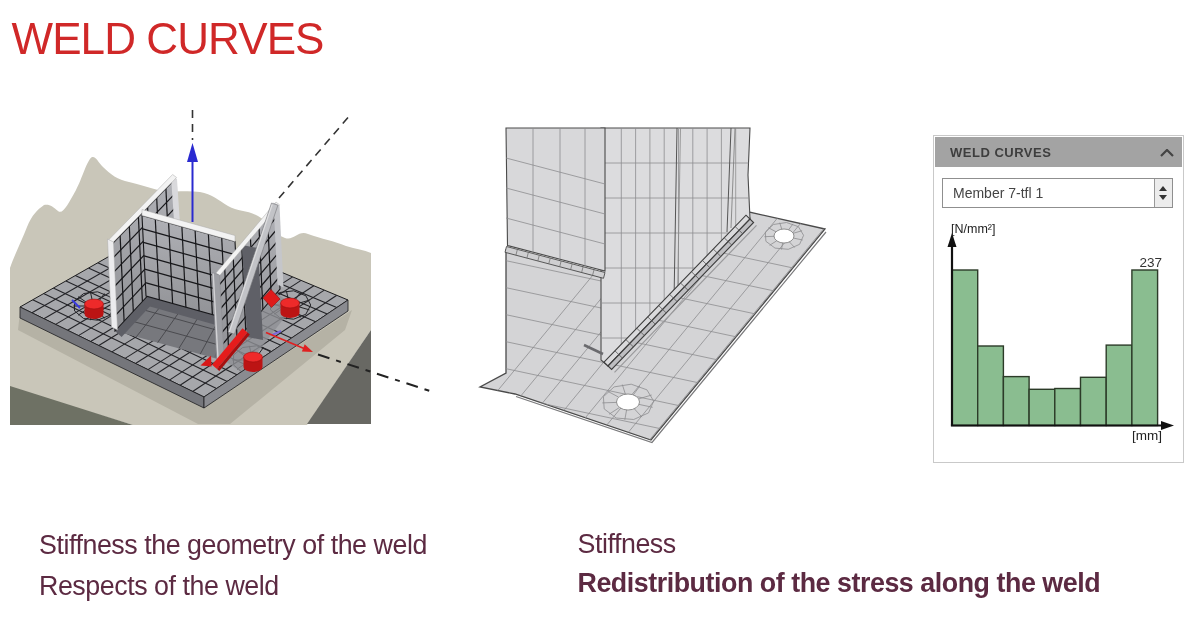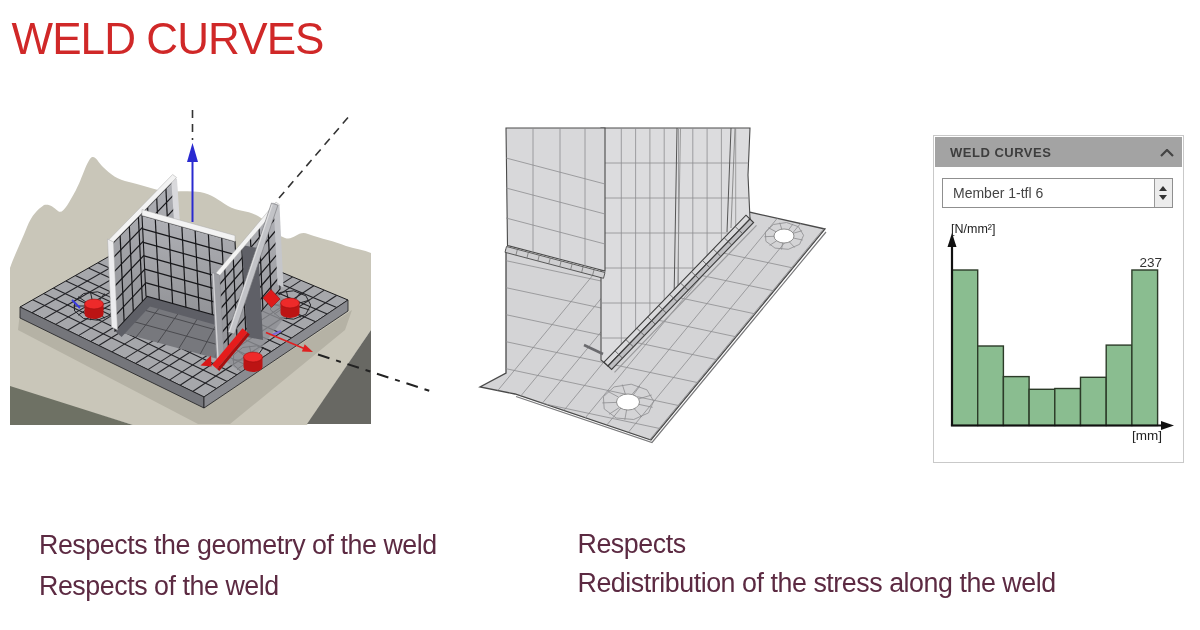--- a/index.html
+++ b/index.html
@@ -310,21 +310,21 @@
   </svg>
 
   <div style="position:absolute;left:933px;top:135px;width:249px;height:326px;border:1px solid #c9c9c9;background:#fff">
     <div style="position:absolute;left:1px;top:1px;right:1px;height:30px;background:#a3a3a3;">
       <span style="position:absolute;left:15px;top:8px;font-size:13px;font-weight:bold;color:#3e3e3e;letter-spacing:0.5px">WELD CURVES</span>
       <svg width="14" height="8" style="position:absolute;right:8px;top:12px">
         <polyline points="1,7 7,1 13,7" fill="none" stroke="#444" stroke-width="2.2"></polyline>
       </svg>
     </div>
     <div style="position:absolute;left:8px;top:42px;width:229px;height:28px;border:1px solid #8f8f8f;background:#fff">
-      <span style="position:absolute;left:10px;top:6px;font-size:14px;color:#444">Member 1-tfl 6</span>
+      <span style="position:absolute;left:10px;top:6px;font-size:14px;color:#444">Member 7-tfl 1</span>
       <div style="position:absolute;right:0;top:0;width:17px;height:28px;border-left:1px solid #999;background:#ececec">
         <div style="position:absolute;left:4px;top:7px;width:0;height:0;border-left:4.5px solid transparent;border-right:4.5px solid transparent;border-bottom:5px solid #333"></div>
         <div style="position:absolute;left:4px;top:16px;width:0;height:0;border-left:4.5px solid transparent;border-right:4.5px solid transparent;border-top:5px solid #333"></div>
       </div>
     </div>
     <svg width="249" height="326" viewBox="0 0 249 326" style="position:absolute;left:0;top:0">
       <rect x="18.0" y="134.0" width="25.7" height="155.5" fill="#8abd90" stroke="#2c3b28" stroke-width="1.4"></rect>
       <rect x="43.7" y="210.0" width="25.7" height="79.5" fill="#8abd90" stroke="#2c3b28" stroke-width="1.4"></rect>
       <rect x="69.4" y="240.6" width="25.7" height="48.9" fill="#8abd90" stroke="#2c3b28" stroke-width="1.4"></rect>
       <rect x="95.1" y="253.3" width="25.7" height="36.2" fill="#8abd90" stroke="#2c3b28" stroke-width="1.4"></rect>
@@ -335,15 +335,15 @@
       <line x1="18" y1="289.5" x2="18" y2="104" stroke="#111" stroke-width="2.2"></line>
       <polygon points="18,97 13.5,111 22.5,111" fill="#111"></polygon>
       <line x1="16.9" y1="289.5" x2="232" y2="289.5" stroke="#111" stroke-width="2.2"></line>
       <polygon points="240,289.5 227,285 227,294" fill="#111"></polygon>
       <text x="17" y="97" font-size="12.5" fill="#222">[N/mm²]</text>
       <text x="228" y="131" font-size="13.5" fill="#333" text-anchor="end">237</text>
       <text x="228" y="304" font-size="13.5" fill="#222" text-anchor="end">[mm]</text>
     </svg>
   </div>
 
-  <div class="t" style="left:39px;top:531.5px;font-size:26.8px;letter-spacing:-0.45px;color:#5c2a42">Respects the geometry of the weld</div>
+  <div class="t" style="left:39px;top:531.5px;font-size:26.8px;letter-spacing:-0.45px;color:#5c2a42">Stiffness the geometry of the weld</div>
   <div class="t" style="left:39px;top:572.7px;font-size:26.8px;letter-spacing:-0.45px;color:#5c2a42">Respects of the weld</div>
-  <div class="t" style="left:577.5px;top:530.5px;font-size:26.8px;letter-spacing:-0.45px;color:#5c2a42">Respects</div>
-  <div class="t" style="left:577.5px;top:570.4px;font-size:26.8px;letter-spacing:-0.45px;font-weight:normal;color:#5c2a42">Redistribution of the stress along the weld</div>
+  <div class="t" style="left:577.5px;top:530.5px;font-size:26.8px;letter-spacing:-0.45px;color:#5c2a42">Stiffness</div>
+  <div class="t" style="left:577.5px;top:570.4px;font-size:26.8px;letter-spacing:-0.45px;font-weight:bold;color:#5c2a42">Redistribution of the stress along the weld</div>
 </body></html>

